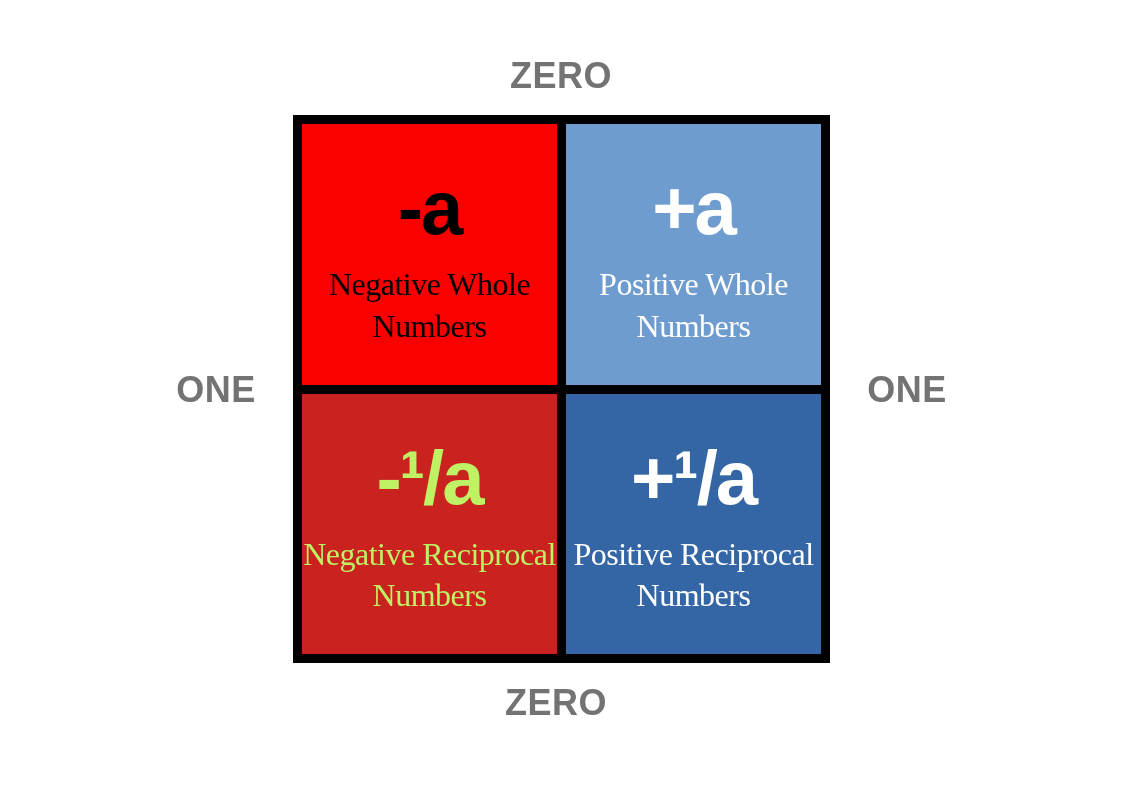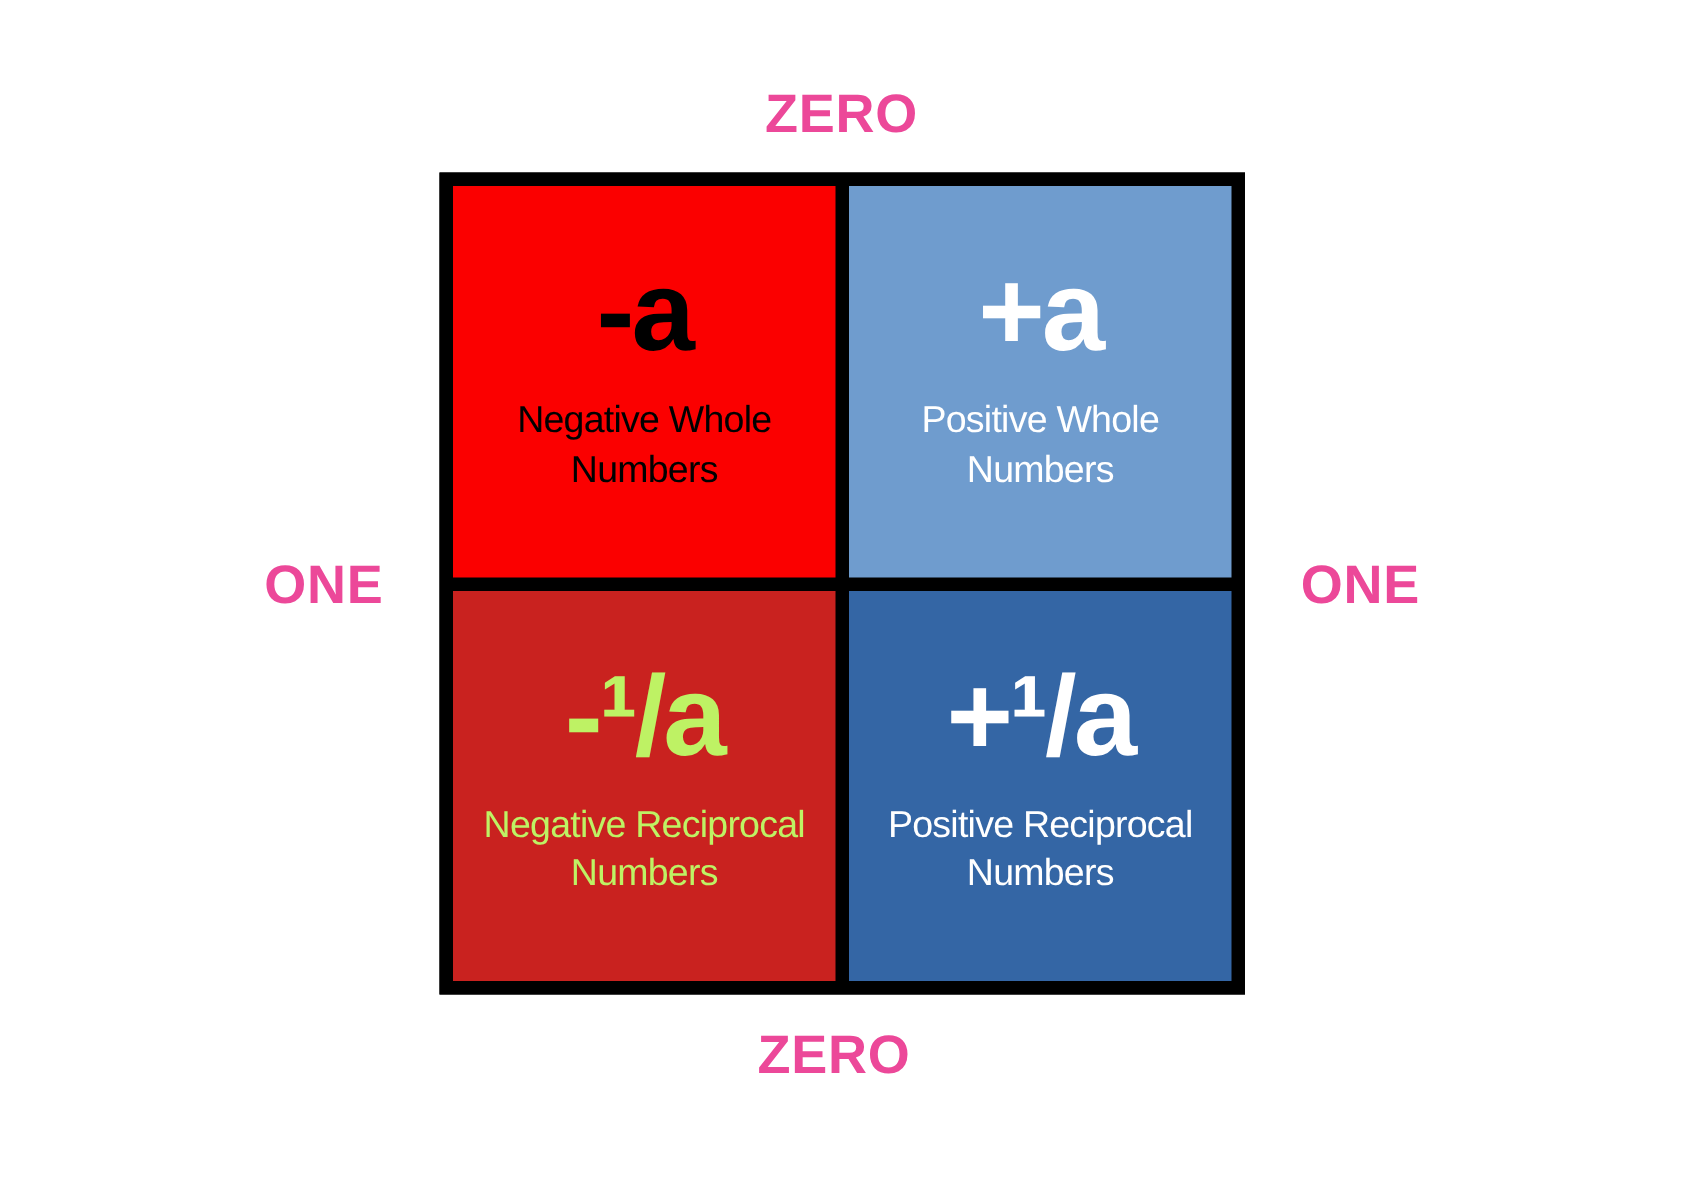--- a/index.html
+++ b/index.html
@@ -13,21 +13,21 @@
     width: 1123px;
     height: 794px;
     background: #ffffff;
     overflow: hidden;
   }
   
   .axis-label {
     position: absolute;
     font-size: 36px;
     font-weight: bold;
-    color: #ec4899;
+    color: #737373;
     letter-spacing: 0.5px;
     white-space: nowrap;
   }
   .axis-top    { left: 561px; top: 55px;  transform: translateX(-50%); }
   .axis-bottom { left: 556px; top: 682px; transform: translateX(-50%); }
   .axis-left   { left: 216px; top: 369px; transform: translateX(-50%); }
   .axis-right  { left: 907px; top: 369px; transform: translateX(-50%); }
 
   
   .grid {
@@ -60,24 +60,25 @@
   .formula {
     margin-top: 46px;
     font-size: 76px;
     font-weight: bold;
     line-height: 1;
     letter-spacing: -2px;
     white-space: nowrap;
   }
   .quad-label {
     margin-top: 18px;
-    font-size: 25px;
+    font-size: 32px;
     line-height: 1.3;
     letter-spacing: -0.5px;
     white-space: pre-line;
+    font-family: Liberation Serif, serif;
   }
 </style>
 </head>
 <body>
 
 <div class="canvas">
 
   <div class="axis-label axis-top">ZERO</div>
 
   <div class="axis-label axis-left">ONE</div>

